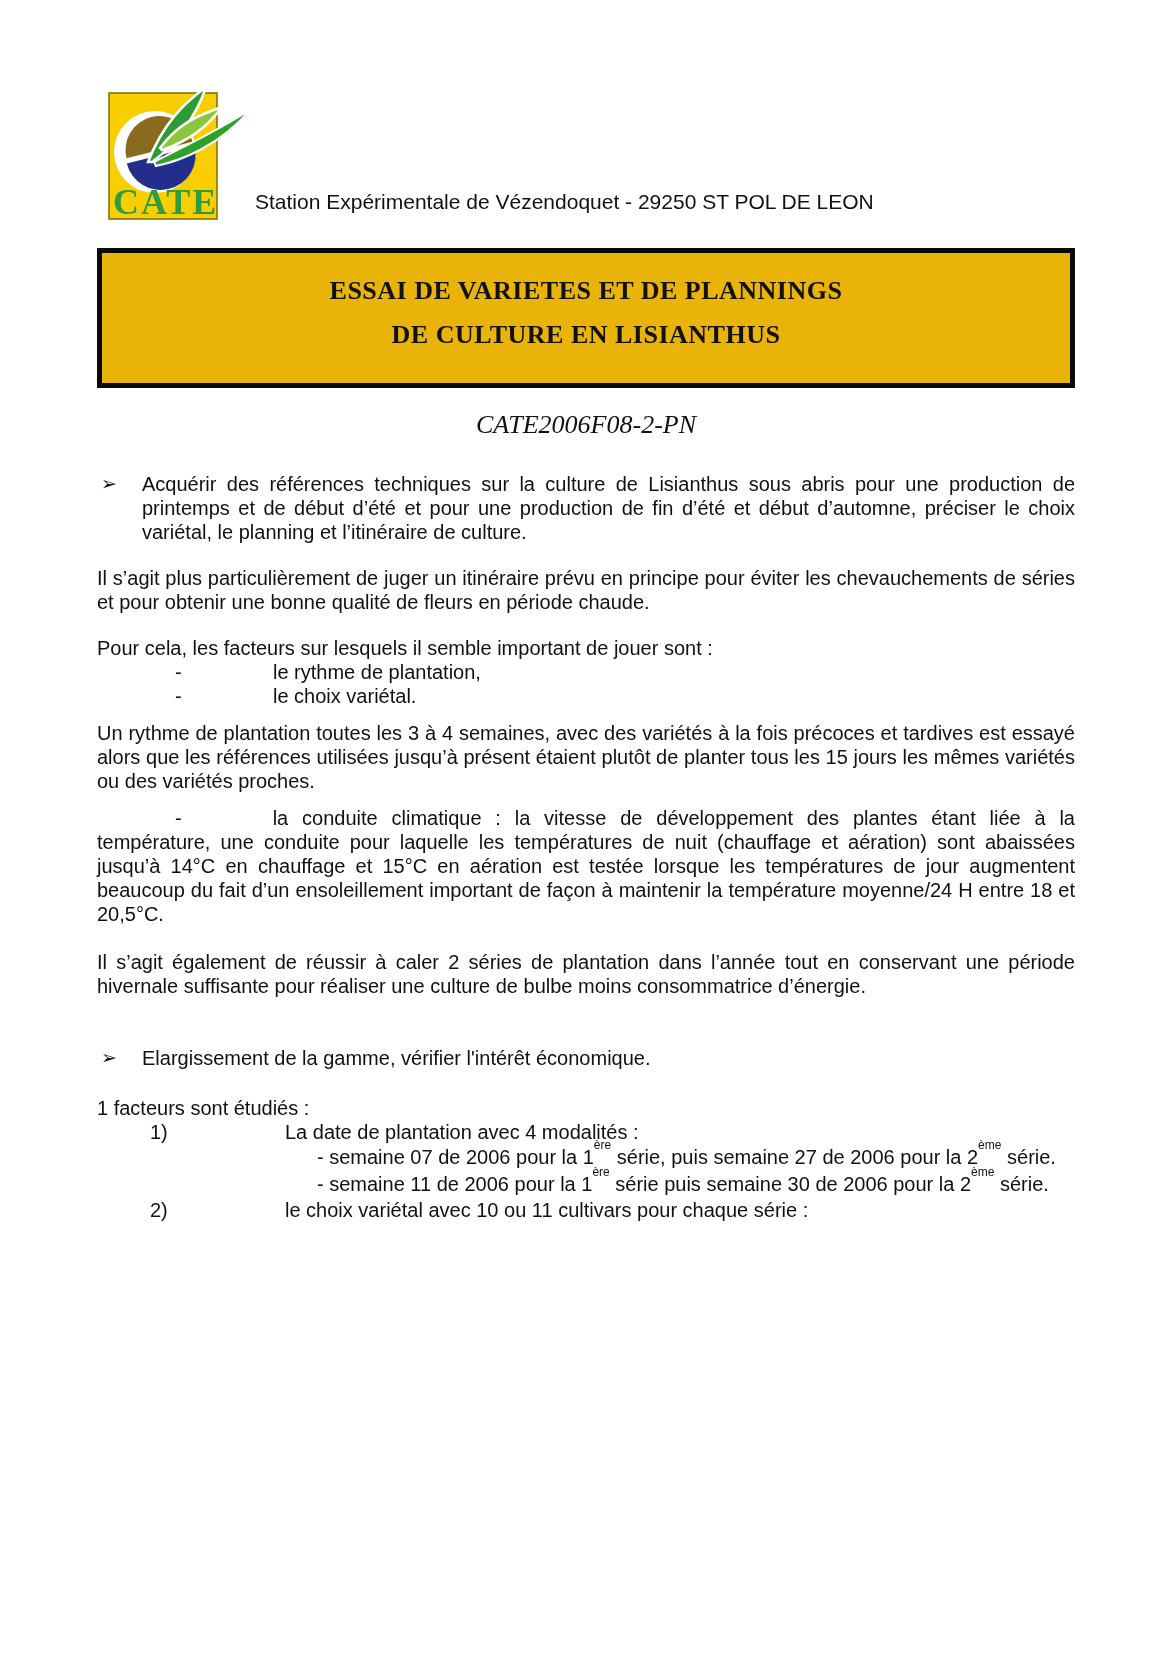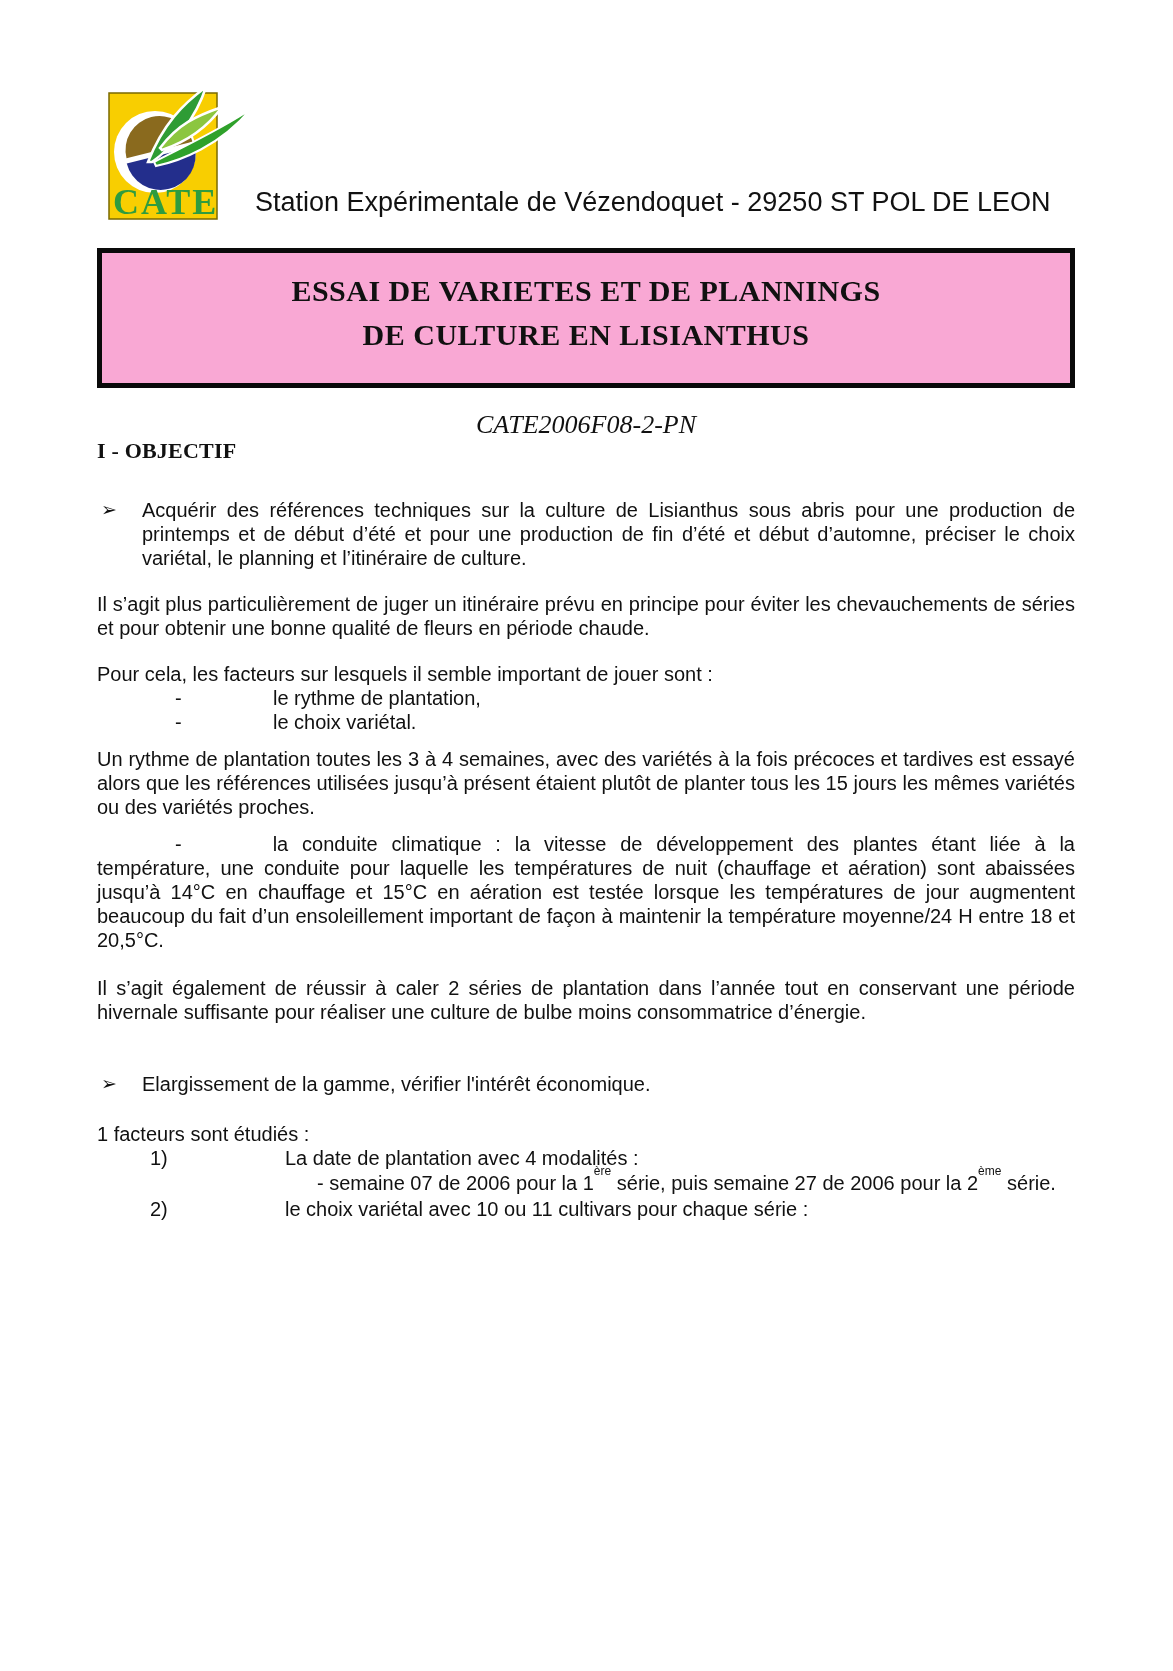--- a/index.html
+++ b/index.html
@@ -11,33 +11,33 @@
     color:#111;
     font-family:"Liberation Sans", sans-serif;
   }
   .content{
     padding:82px 98px 0 97px;
   }
   
   .hdr{display:flex;align-items:flex-end;}
   .logo-svg{display:block;margin-left:11px;flex:0 0 auto;}
   .station{
-    font-size:27px;line-height:24px;margin:0 0 6px 2px;
+    font-size:21px;line-height:24px;margin:0 0 6px 2px;
     white-space:nowrap;
   }
   
   .titlebox{
     margin-top:28px;
     border:5px solid #0a0a0a;
-    background:#f9a8d4;
+    background:#eab308;
     text-align:center;
     padding:16px 0 26px 0;
     font-family:"Liberation Serif", serif;
     font-weight:bold;
-    font-size:30px;line-height:44px;
+    font-size:26px;line-height:44px;
     letter-spacing:0.5px;
   }
   .docref{
     margin-top:24px;text-align:center;
     font-family:Liberation Serif, serif;
     font-style:italic;font-size:26px;line-height:26px;
   }
   h2.sec{
     font-family:"Liberation Serif", serif;
     font-size:22px;line-height:26px;font-weight:bold;
@@ -92,21 +92,20 @@
       <div class="station">Station Expérimentale de Vézendoquet - 29250 ST POL DE LEON</div>
     </div>
 
     <div class="titlebox">
       <div>ESSAI DE VARIETES ET DE PLANNINGS</div>
       <div><span>DE CULTURE EN </span><span class="it">LISIANTHUS</span></div>
     </div>
 
     <div class="docref">CATE2006F08-2-PN</div>
 
-    <h2 class="sec mt30">I - OBJECTIF</h2>
 
     <div class="bt just bullet mt34">
       <span class="arrow">➢</span><span>Acquérir des références techniques sur la culture de </span><span class="it">Lisianthus</span><span> sous abris pour une production de printemps et de début d’été et pour une production de fin d’été et début d’automne, préciser le choix variétal, le planning et l’itinéraire de culture.</span>
     </div>
 
     <p class="bt just mt22">Il s’agit plus particulièrement de juger un itinéraire prévu en principe pour éviter les chevauchements de séries et pour obtenir une bonne qualité de fleurs en période chaude.</p>
 
     <p class="bt mt22">Pour cela, les facteurs sur lesquels il semble important de jouer sont :</p>
 
     <div class="dashline">
@@ -128,19 +127,20 @@
 
 
     <p class="bt mt26">1 facteurs sont étudiés :</p>
 
     <div class="numline mt26">
       <span class="num">1)</span><span>La date de plantation avec 4 modalités :</span>
     </div>
 
     <p class="bt just sub mt26"><span>- semaine 07 de 2006 pour la 1</span><sup class="s">ère</sup><span> série, puis semaine 27 de 2006 pour la 2</span><sup class="s">ème</sup><span> série.</span></p>
 
+    <p class="bt just sub mt0"><span>- semaine 11 de 2006 pour la 1</span><sup class="s">ère</sup><span> série puis semaine 30 de 2006 pour la 2</span><sup class="s">ème</sup><span> série.</span></p>
 
     <div class="numline mt22">
       <span class="num">2)</span><span>le choix variétal avec 10 ou 11 cultivars pour chaque série :</span>
     </div>
 
   </div>
 </div>
 
 </body></html>

